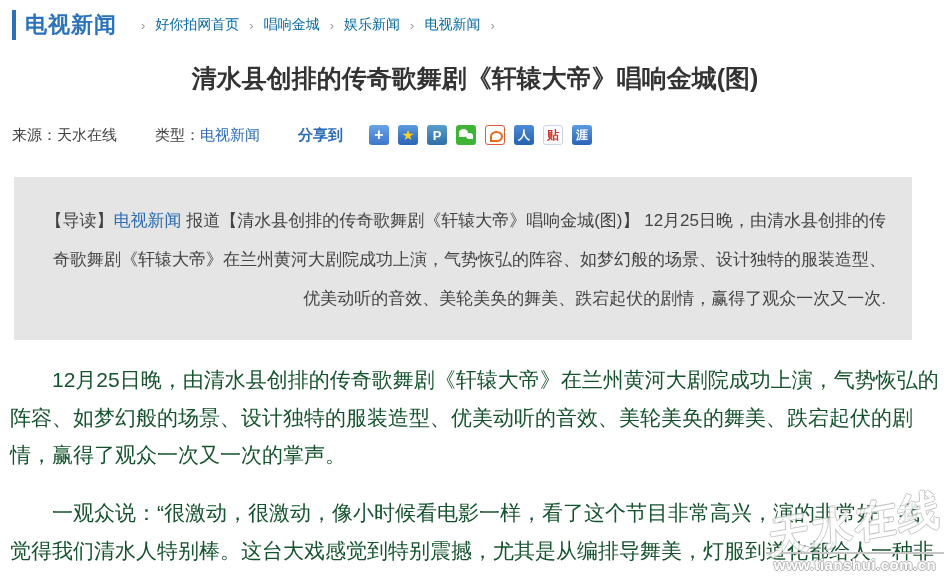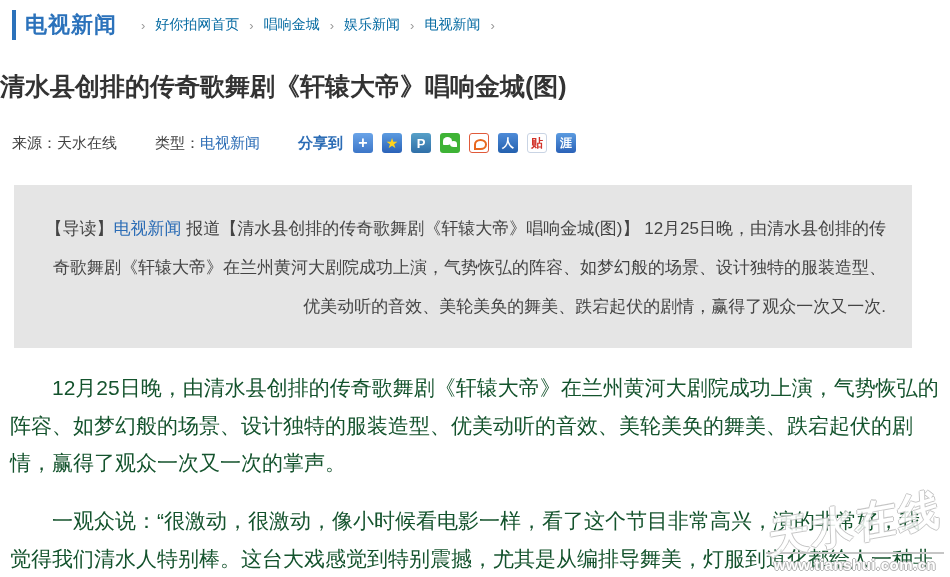--- a/index.html
+++ b/index.html
@@ -16,31 +16,31 @@
   .section-title {
     border-left:4px solid #2b72bb; padding-left:9px;
     color:#2b72bb; font-size:22px; font-weight:bold; letter-spacing:1px;
     flex:0 0 auto;
   }
   .crumbs { display:flex; align-items:center; margin-left:14px; overflow:hidden; }
   .crumb-sep { color:#999; font-size:13px; margin:0 10px; flex:0 0 auto; }
   .crumb-link { color:#0369a1; font-size:14px; text-decoration:none; flex:0 0 auto; cursor:pointer; }
   
   .article-title {
-    margin-top:30px; 
+    margin-top:22px; text-align:center;
     font-size:25px; font-weight:bold; color:#333;
   }
   
   .meta-row {
     margin:30px 0 0 12px; font-size:15px; color:#404040;
     display:flex; align-items:center; white-space:nowrap;
   }
   .meta-item { margin-right:38px;font-family:Liberation Serif, serif; }
   .meta-link { color:#2b6cb5; text-decoration:none; cursor:pointer; }
-  .share-label { color:#2b6cb5; font-weight:bold; margin-right:10px; }
+  .share-label { color:#2b6cb5; font-weight:bold; margin-right:26px; }
   .share-icons { display:flex; align-items:center; }
   .sicon {
     width:20px; height:20px; border-radius:3px; margin-right:9px;
     display:flex; align-items:center; justify-content:center;
     font-size:12px; font-weight:bold; color:#fff; position:relative;
     cursor:pointer; flex:0 0 auto;
   }
   .sicon.plus   { background:linear-gradient(#6aa4e8,#3c76c8); font-size:16px; }
   .sicon.qzone  { background:linear-gradient(#5b9be0,#2a62b8); color:#ffd21e; font-size:14px; }
   .sicon.pengyou{ background:linear-gradient(#57a0c8,#2f6fa8); font-size:13px; }

